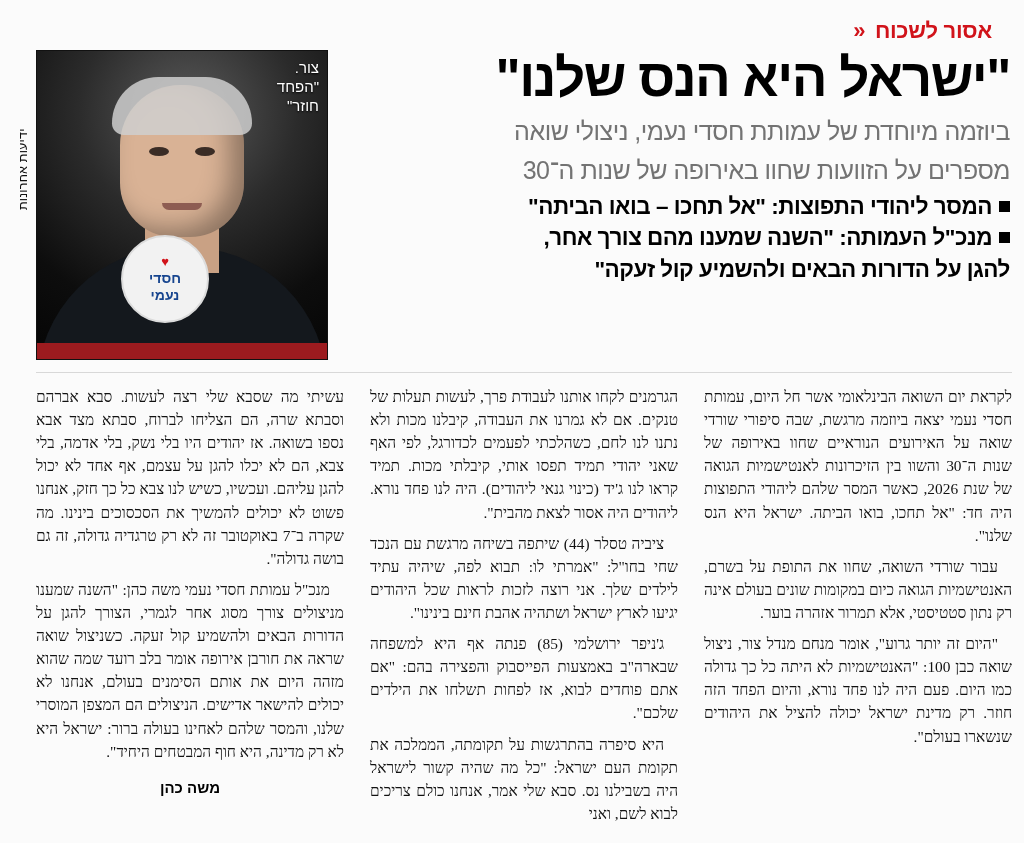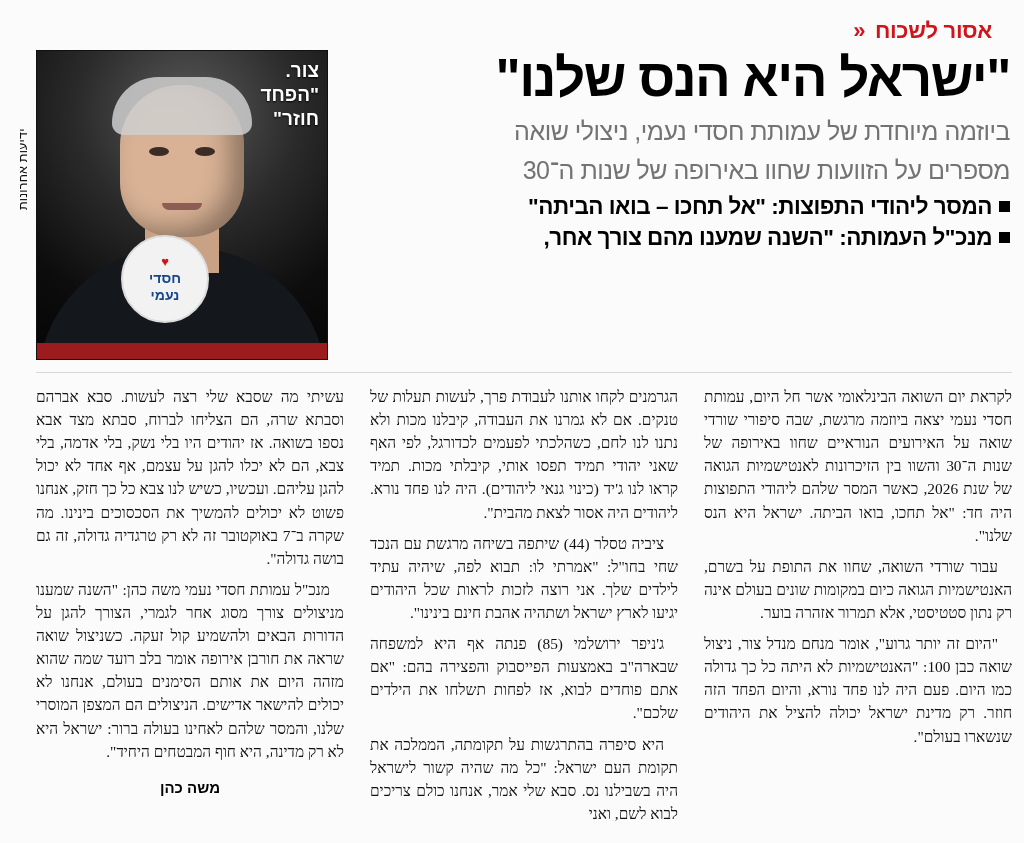--- a/index.html
+++ b/index.html
@@ -230,22 +230,22 @@
     margin-bottom: 2px;
   }
   .photo-caption {
     position: absolute;
     top: 8px;
     right: 8px;
     direction: rtl;
     text-align: right;
     color: #ffffff;
     font-family: "Liberation Sans", sans-serif;
-    font-weight: bold;
-    font-size: 19px;
+    font-weight: normal;
+    font-size: 15px;
     line-height: 1.25;
     text-shadow: 0 1px 2px #000;
   }
   
   .rule {
     border-top: 1px solid #d8d8d8;
     margin: 12px 0 0 0;
   }
   .cols {
     direction: rtl;
@@ -300,20 +300,23 @@
       <div class="headtext">
         <div class="headline">"ישראל היא הנס שלנו"</div>
         <div class="subhead">ביוזמה מיוחדת של עמותת חסדי נעמי, ניצולי שואה</div>
         <div class="subhead">מספרים על הזוועות שחוו באירופה של שנות ה־30</div>
         <div class="bullets">
           <div class="bullet">
             <span class="sq"></span><span>המסר ליהודי התפוצות: "אל תחכו – בואו הביתה"</span>
           </div>
           <div class="bullet">
             <span class="sq"></span><span>מנכ"ל העמותה: "השנה שמענו מהם צורך אחר,</span>
+          </div>
+          <div class="bullet">
+            <span>להגן על הדורות הבאים ולהשמיע קול זעקה"</span>
           </div>
         </div>
       </div>
 
       <div class="photobox">
         <div class="photo-bg"></div>
         <div class="p-shoulders"></div>
         <div class="p-stripe"></div>
         <div class="p-neck"></div>
         <div class="p-head"></div>

